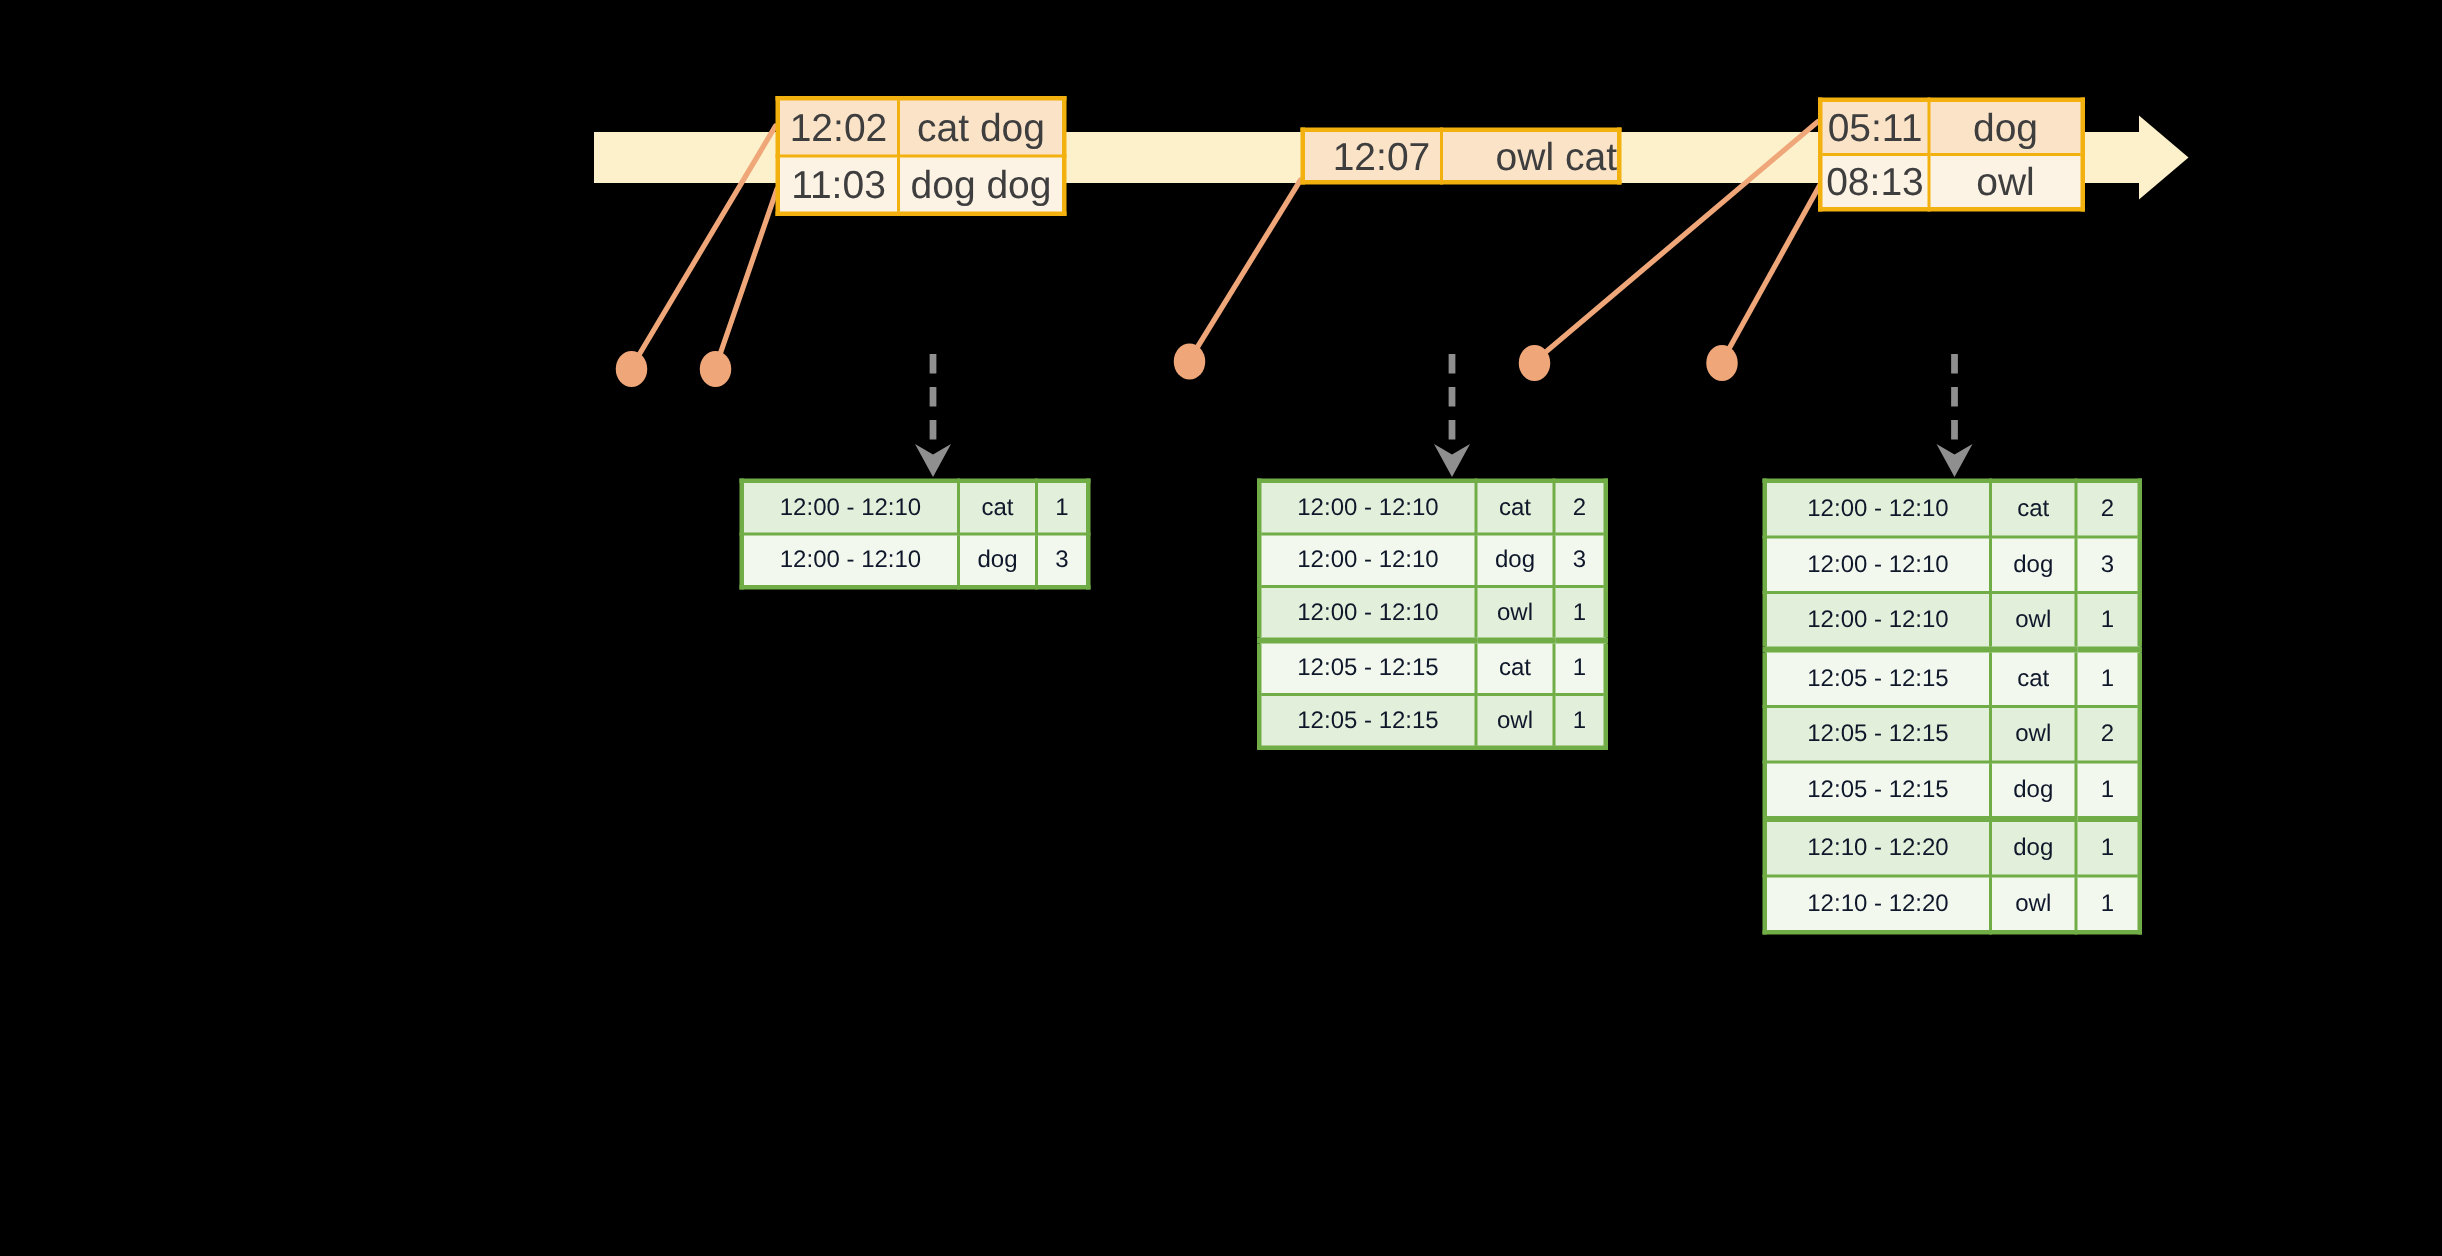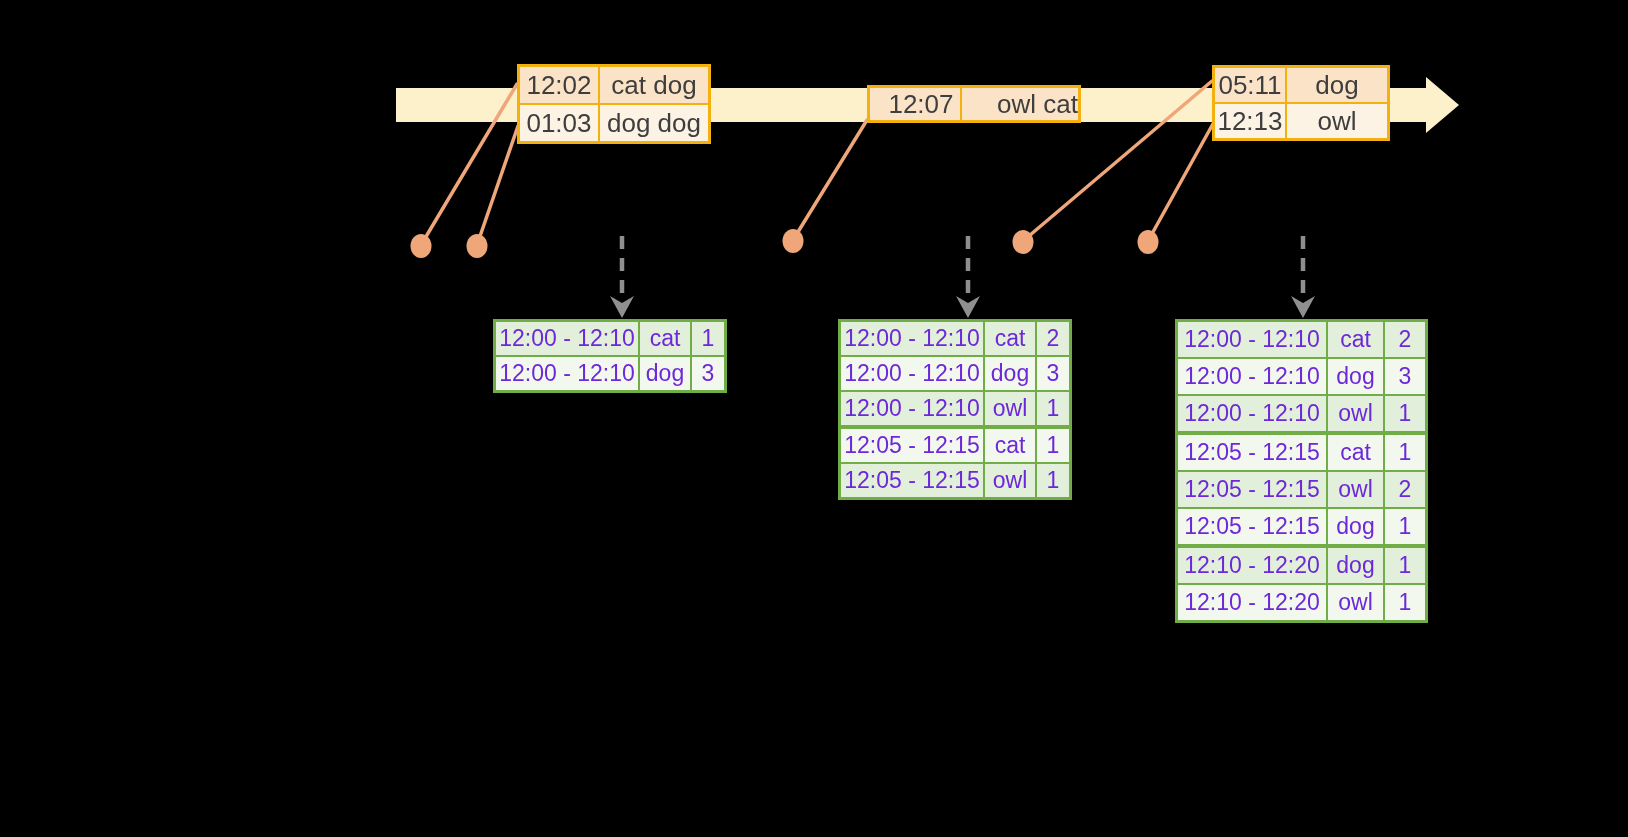--- a/index.html
+++ b/index.html
@@ -22,21 +22,21 @@
   table.evt{border:3px solid #f2b10f;}
   table.evt tr:nth-child(odd) td{background:#fbe3c8;}
   table.evt tr:nth-child(even) td{background:#fdf3e5;}
   #evtA{left:517px;top:64px;}  #evtA td{height:36px;} #evtA .c1{width:78px;} #evtA .c2{width:108px;margin-left:12px;}
   #evtB{left:867px;top:85px;}  #evtB td{height:32px;padding-left:12px;} #evtB .c1{width:78px;} #evtB .c2{width:104px;text-align:right;}
   #evtC{left:1212px;top:65px;} #evtC td{height:34px;} #evtC .c1{width:70px;} #evtC .c2{width:100px;}
   
   table.res{position:absolute;border-collapse:collapse;z-index:3;table-layout:fixed;border:3px solid #70ad47;}
   table.res td{
     border:2px solid #70ad47;text-align:center;vertical-align:middle;
-    font-size:23px;color:#6d28d9;padding:0;
+    font-size:16px;color:#0f172a;padding:0;
   }
   table.res tr:nth-child(odd) td{background:#e2efda;}
   table.res tr:nth-child(even) td{background:#f3f8ef;}
   table.res tr.group-start td{border-top:4px solid #70ad47;}
   #res1{left:493px;top:319px;}  #res1 td{height:33px;} #res1 .c1{width:142px;} #res1 .c2{width:50px;} #res1 .c3{width:32px;}
   #res2{left:838px;top:319px;}  #res2 td{height:33px;} #res2 .c1{width:142px;} #res2 .c2{width:50px;} #res2 .c3{width:32px;}
   #res3{left:1175px;top:319px;} #res3 td{height:35px;} #res3 .c1{width:148px;} #res3 .c2{width:55px;} #res3 .c3{width:40px;}
 </style>
 </head>
 <body>
@@ -73,21 +73,21 @@
     </g>
   </svg>
 
   <table class="evt" id="evtA">
     <tbody>
         <tr>
       <td class="c1">12:02</td>
       <td class="c2">cat dog</td>
     </tr>
     <tr>
-      <td class="c1">01:03</td>
+      <td class="c1">11:03</td>
       <td class="c2">dog dog</td>
     </tr>
   </tbody>
     </table>
 
   <table class="evt" id="evtB">
     <tbody>
         <tr>
       <td class="c1">12:07</td>
       <td class="c2">owl cat</td>
@@ -95,21 +95,21 @@
   </tbody>
     </table>
 
   <table class="evt" id="evtC">
     <tbody>
         <tr>
       <td class="c1">05:11</td>
       <td class="c2">dog</td>
     </tr>
     <tr>
-      <td class="c1">12:13</td>
+      <td class="c1">08:13</td>
       <td class="c2">owl</td>
     </tr>
   </tbody>
     </table>
 
   <table class="res" id="res1">
     <tbody>
         <tr>
       <td class="c1">12:00 - 12:10</td>
       <td class="c2">cat</td>

